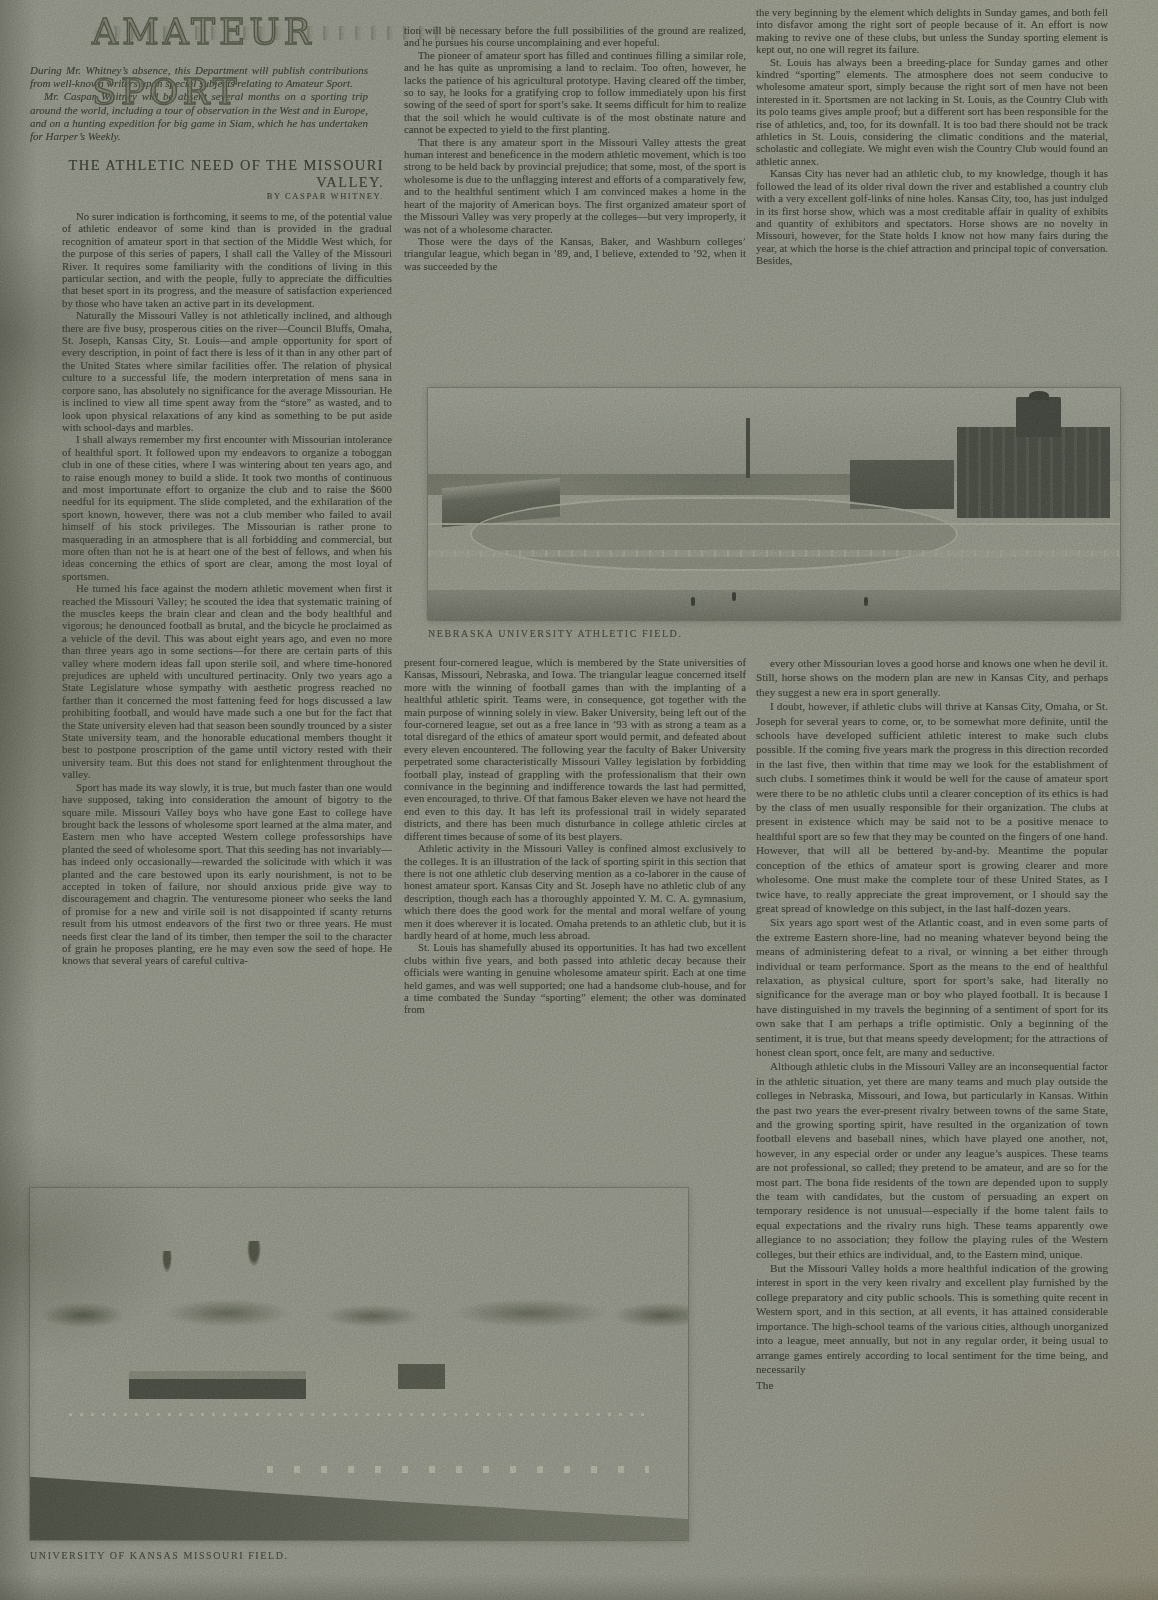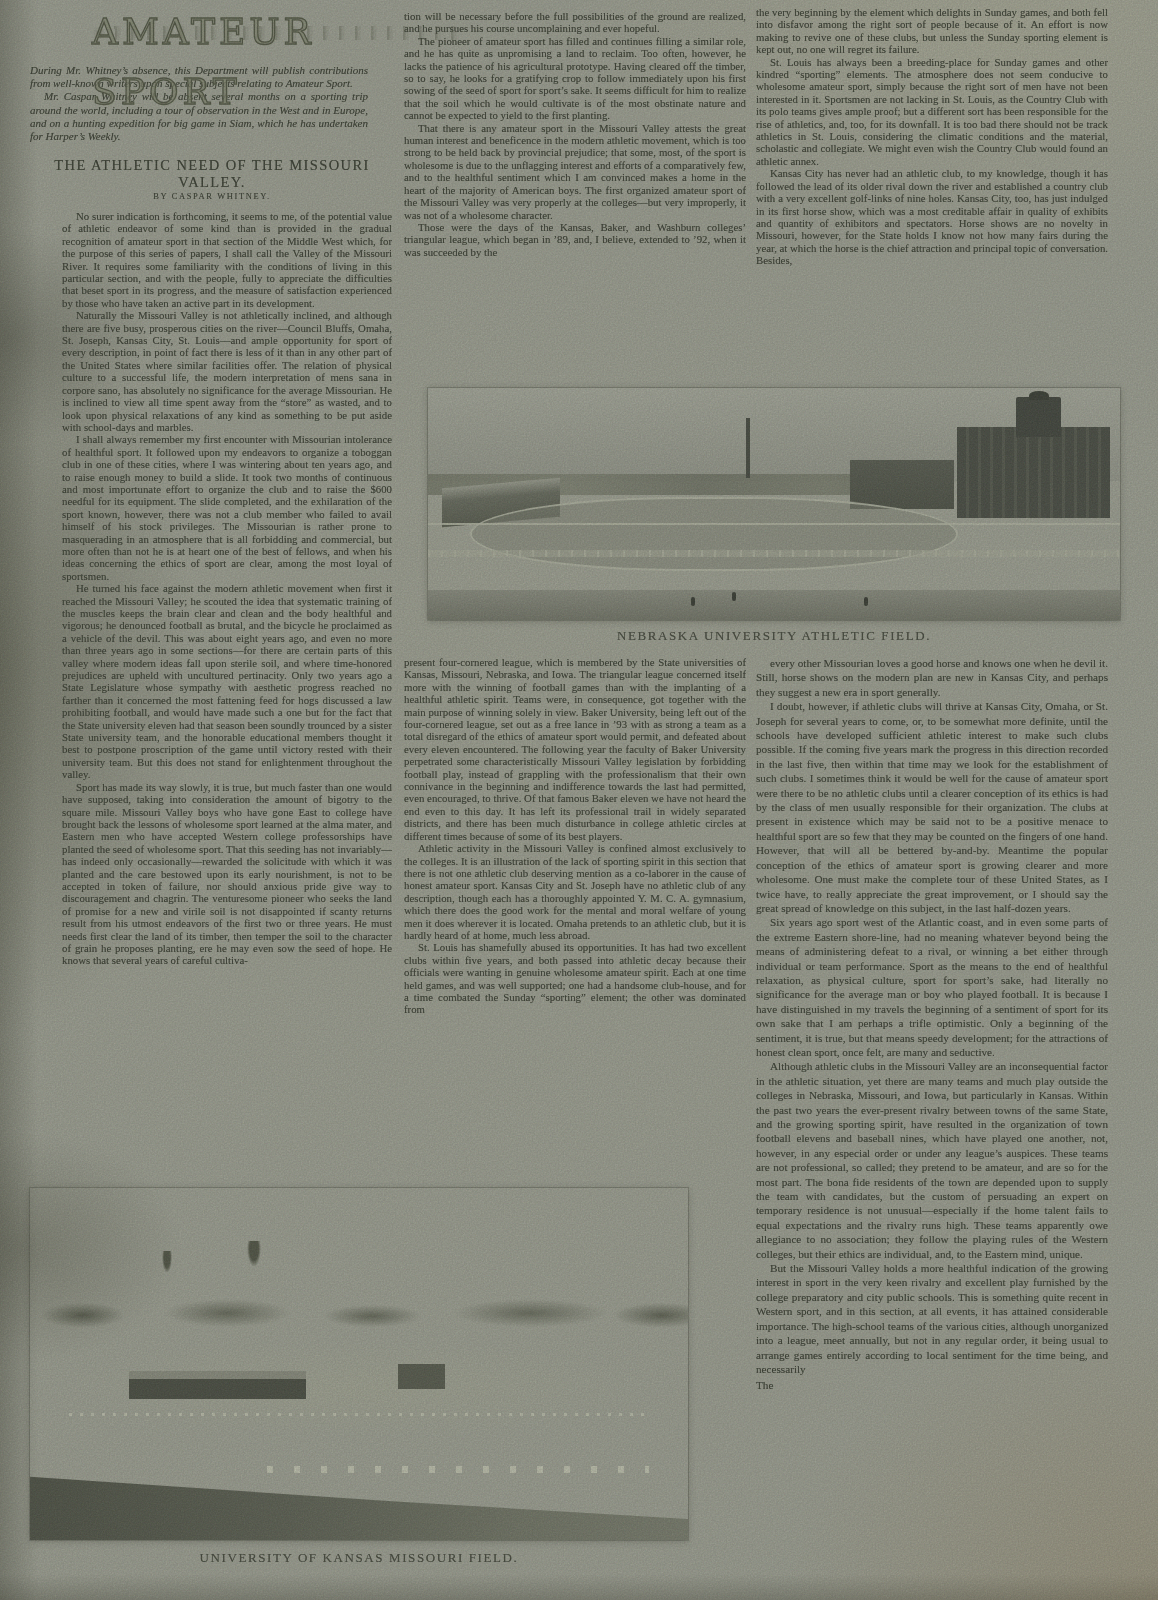--- a/index.html
+++ b/index.html
@@ -35,32 +35,32 @@
   }
   
   .editorial-note{
     position:absolute;left:30px;top:64px;width:338px;z-index:10;
     font-style:italic;font-size:11px;line-height:13.2px;text-align:justify;
     text-shadow:0 0 .6px rgba(63,68,55,.55);
   }
   .editorial-note p{margin:0;}
   .editorial-note p + p{text-indent:14px;}
   
-  .article-head{position:absolute;left:40px;top:157px;width:344px;text-align:center;z-index:10;}
+  .article-head{position:absolute;left:40px;top:157px;width:344px;text-align:right;z-index:10;}
   .article-title{font-size:14.5px;letter-spacing:1.4px;line-height:17px;text-shadow:0 0 .6px rgba(63,68,55,.6);}
   .article-byline{font-size:8.5px;letter-spacing:1.6px;text-shadow:0 0 .5px rgba(63,68,55,.5);}
   
   .textcol{
     position:absolute;z-index:10;overflow:hidden;
     font-size:10.8px;line-height:12.4px;text-align:justify;
     text-shadow:0 0 .6px rgba(63,68,55,.55);
   }
   .textcol p{margin:0;text-indent:14px;}
   #col1{left:62px;top:210px;width:330px;height:958px;}
-  #col2-top{left:404px;top:10px;width:342px;height:334px;}
+  #col2-top{left:404px;top:24px;width:342px;height:334px;}
   #col2-top p:first-child{text-indent:0;}
   #col3-top{left:756px;top:6px;width:352px;height:344px;}
   #col3-top p:first-child{text-indent:0;}
   #col2-bottom{left:404px;top:656px;width:342px;height:516px;}
   #col2-bottom p:first-child{text-indent:0;}
   #col3-bottom{left:756px;top:656px;width:352px;height:920px;font-size:11.2px;line-height:14.4px;}
   .catchword{text-indent:0 !important;margin-top:2px !important;}
   
   .photo{
     position:absolute;overflow:hidden;z-index:5;
@@ -109,22 +109,22 @@
   .p2-barn{left:56%;top:50%;width:7%;height:7%;background:#5c6052;}
   .p2-fence{left:6%;top:64%;width:88%;height:3px;
     background:repeating-linear-gradient(90deg,rgba(195,198,178,.9) 0 3px,transparent 3px 11px);}
   .p2-tents{left:36%;top:79%;width:58%;height:7px;
     background:repeating-linear-gradient(90deg,rgba(202,205,184,.85) 0 6px,transparent 6px 27px);}
   .p2-fg{left:0;bottom:0;width:100%;height:20%;
     background:linear-gradient(90deg,#53574a 0%,#616557 38%,#777b6b 75%,#7e8272 100%);
     clip-path:polygon(0 10%, 55% 45%, 100% 70%, 100% 100%, 0 100%);}
   
   .caption{
-    position:absolute;z-index:10;text-align:center;
-    font-size:13px;letter-spacing:1.6px;color:#4b4f42;
+    position:absolute;z-index:10;
+    font-size:10px;letter-spacing:1.6px;color:#4b4f42;
     text-shadow:0 0 .5px rgba(63,68,55,.5);
   }
   #caption-nebraska{left:428px;top:628px;width:692px;}
   #caption-kansas{left:30px;top:1550px;width:658px;}
   
   .grain{position:absolute;left:0;top:0;z-index:40;pointer-events:none;}
 </style>
 </head>
 <body>
 

